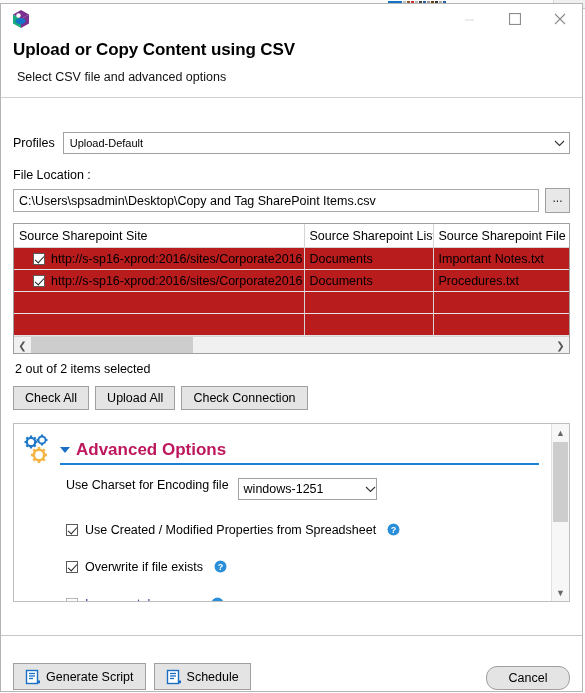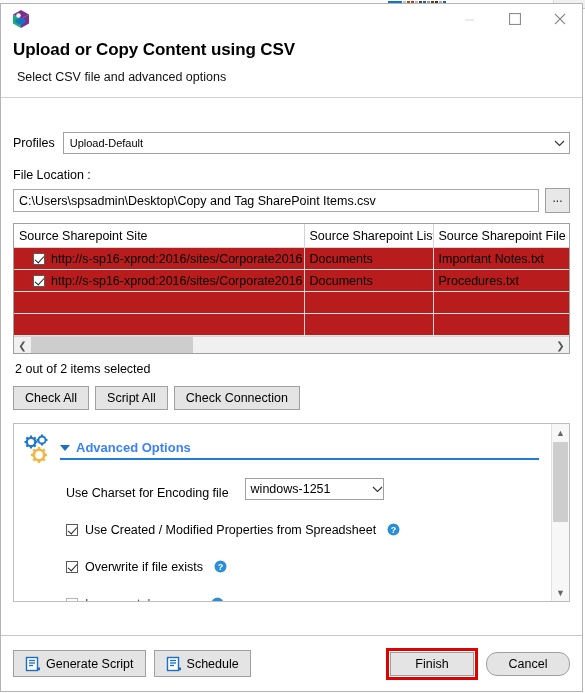--- a/index.html
+++ b/index.html
@@ -250,25 +250,25 @@
   .adv-head { display: flex; align-items: flex-start; padding: 10px 0 0 8px; }
   .gears { width: 34px; height: 32px; flex: none; margin-right: 4px; }
   .adv-head-right { flex: 1 1 auto; padding-top: 6px; padding-right: 12px; }
   .adv-title-line { display: flex; align-items: center; gap: 6px; }
   .tri {
     width: 0; height: 0;
     border-left: 5px solid transparent;
     border-right: 5px solid transparent;
     border-top: 6px solid #1a6fc4;
   }
-  .adv-title { font-size: 13px; font-weight: bold; color: #3b82f6; }
+  .adv-title { font-size: 17px; font-weight: bold; color: #be185d; }
   .adv-underline { height: 2px; background: #1c7fd6; margin-top: 3px; }
 
   .adv-body { padding: 12px 0 0 52px; }
-  .charset-row { display: flex; align-items: flex-end; gap: 16px; }
+  .charset-row { display: flex; align-items: flex-start; gap: 9px; }
   .charset-label { font-size: 12.5px; }
   .charset-combo {
     width: 139px; height: 22px;
     border: 1px solid #a0a0a0;
     background: #fff;
     display: flex; align-items: center;
     box-sizing: border-box;
   }
   .charset-combo .combo-text { padding-left: 5px; font-size: 12.5px; flex: 1 1 auto; }
 
@@ -300,22 +300,22 @@
     width: 15px; height: 80px;
     background: #cdcdcd;
   }
 
   
   .footer {
     flex: none;
     border-top: 1px solid #c6c6c6;
     height: 56px;
     display: flex;
-    align-items: center;
-    padding: 16px 12px;
+    align-items: flex-end;
+    padding: 1px 12px;
     box-sizing: border-box;
   }
   .footer-left { display: flex; gap: 8px; }
   .footer-right { margin-left: auto; display: flex; gap: 8px; align-items: center; }
   .btn-ico { width: 16px; height: 16px; margin-right: 5px; flex: none; }
   .btn.wide { height: 27px; min-width: 92px; }
   .highlight-box {
     border: 3px solid #e00000;
     padding: 1px;
     display: inline-flex;
@@ -455,21 +455,21 @@
           <div class="hs-thumb"></div>
         </div>
         <div class="hs-arrow">❯</div>
       </div>
     </div>
 
     <div class="sel-status">2 out of 2 items selected</div>
 
     <div class="btn-row">
       <div class="btn">Check All</div>
-      <div class="btn">Script All</div>
+      <div class="btn">Upload All</div>
       <div class="btn">Check Connection</div>
     </div>
 
     <div class="adv-panel">
       <div class="adv-content">
 
         <div class="adv-head">
           <span class="gears">
             <svg width="34" height="32" viewBox="0 0 34 32">
               <g fill="none" stroke="#2079c8" stroke-width="2.2">
@@ -596,20 +596,17 @@
             <line x1="4" y1="4.5" x2="10" y2="4.5" stroke="#1a6fc4" stroke-width="1.3"></line>
             <line x1="4" y1="7" x2="10" y2="7" stroke="#1a6fc4" stroke-width="1.3"></line>
             <line x1="4" y1="9.5" x2="8" y2="9.5" stroke="#1a6fc4" stroke-width="1.3"></line>
             <path d="M12.5 11.5 h2.5 v2.5 a1.5 1.5 0 0 1 -2.5 -1 Z" fill="#1a6fc4"></path>
           </svg>
         </span>
         <span>Schedule</span>
       </div>
     </div>
     <div class="footer-right">
-      <span class="highlight-box">
-        <span class="btn" style="height:24px;width:84px;">Finish</span>
-      </span>
       <div class="btn" style="height:24px;width:84px;border-radius:11px;">Cancel</div>
     </div>
   </div>
 
 </div>
 
 </body></html>

